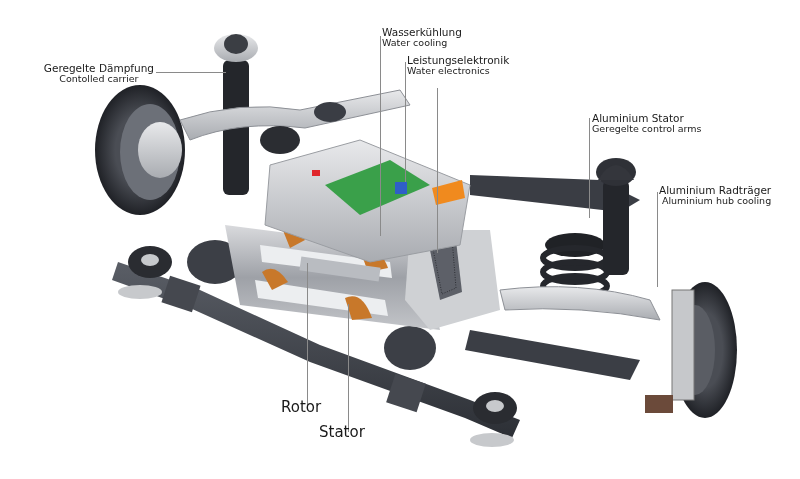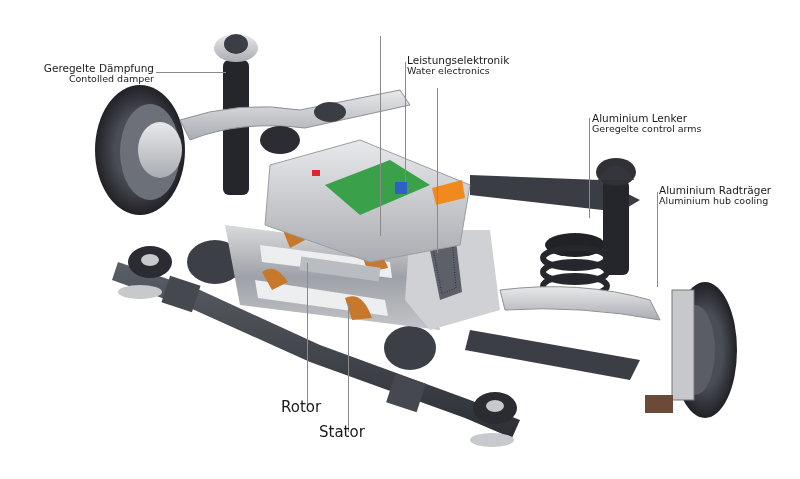--- a/index.html
+++ b/index.html
@@ -2,21 +2,21 @@
 <html><head>
 <meta charset="utf-8">
 <style>
   html, body { margin: 0; padding: 0; background: #ffffff; }
   body { width: 800px; height: 479px; position: relative; overflow: hidden;
          font-family: "DejaVu Sans", "Liberation Sans", sans-serif; }
   .stage { position: absolute; left: 0; top: 0; width: 800px; height: 479px; }
   .label { position: absolute; color: #1a1a1a; white-space: nowrap; line-height: 1.15; }
   .label .de { font-size: 10.5px; display: block; }
   .label .en { font-size: 9.5px; display: block; color: #222; }
-  .label.right { text-align: right; }
+  .label.right { text-align: center; }
   .leader { position: absolute; background: #8a8a8a; }
   .single { font-size: 15px; }
 </style>
 </head>
 <body>
 
 <div class="stage">
   <svg width="800" height="479" viewBox="0 0 800 479">
     <defs>
       <linearGradient id="dark" x1="0" y1="0" x2="0" y2="1">
@@ -126,31 +126,35 @@
   <div class="leader" style="left:405px;top:62px;width:1px;height:120px;"></div>
   <div class="leader" style="left:437px;top:88px;width:1px;height:165px;"></div>
   <div class="leader" style="left:589px;top:118px;width:1px;height:100px;"></div>
   <div class="leader" style="left:657px;top:192px;width:1px;height:95px;"></div>
   <div class="leader" style="left:307px;top:263px;width:1px;height:145px;"></div>
   <div class="leader" style="left:348px;top:304px;width:1px;height:128px;"></div>
 
   
   <div class="label right" style="right:646px;top:62px;">
     <span class="de">Geregelte Dämpfung</span>
-    <span class="en">Contolled damper</span>
+    <span class="en">Contolled carrier</span>
+  </div>
+  <div class="label" style="left:382px;top:26px;">
+    <span class="de">Wasserkühlung</span>
+    <span class="en">Water cooling</span>
   </div>
   <div class="label" style="left:407px;top:54px;">
     <span class="de">Leistungselektronik</span>
     <span class="en">Water electronics</span>
   </div>
   <div class="label" style="left:592px;top:112px;">
-    <span class="de">Aluminium Lenker</span>
+    <span class="de">Aluminium Stator</span>
     <span class="en">Geregelte control arms</span>
   </div>
-  <div class="label" style="left:659px;top:184px;">
+  <div class="label" style="left:659px;top:184px;text-align:right;">
     <span class="de">Aluminium Radträger</span>
     <span class="en">Aluminium hub cooling</span>
   </div>
   <div class="label single" style="left:281px;top:399px;">
     <span>Rotor</span>
   </div>
   <div class="label single" style="left:319px;top:424px;text-align:center;">
     <span>Stator</span>
   </div>
 </div>

